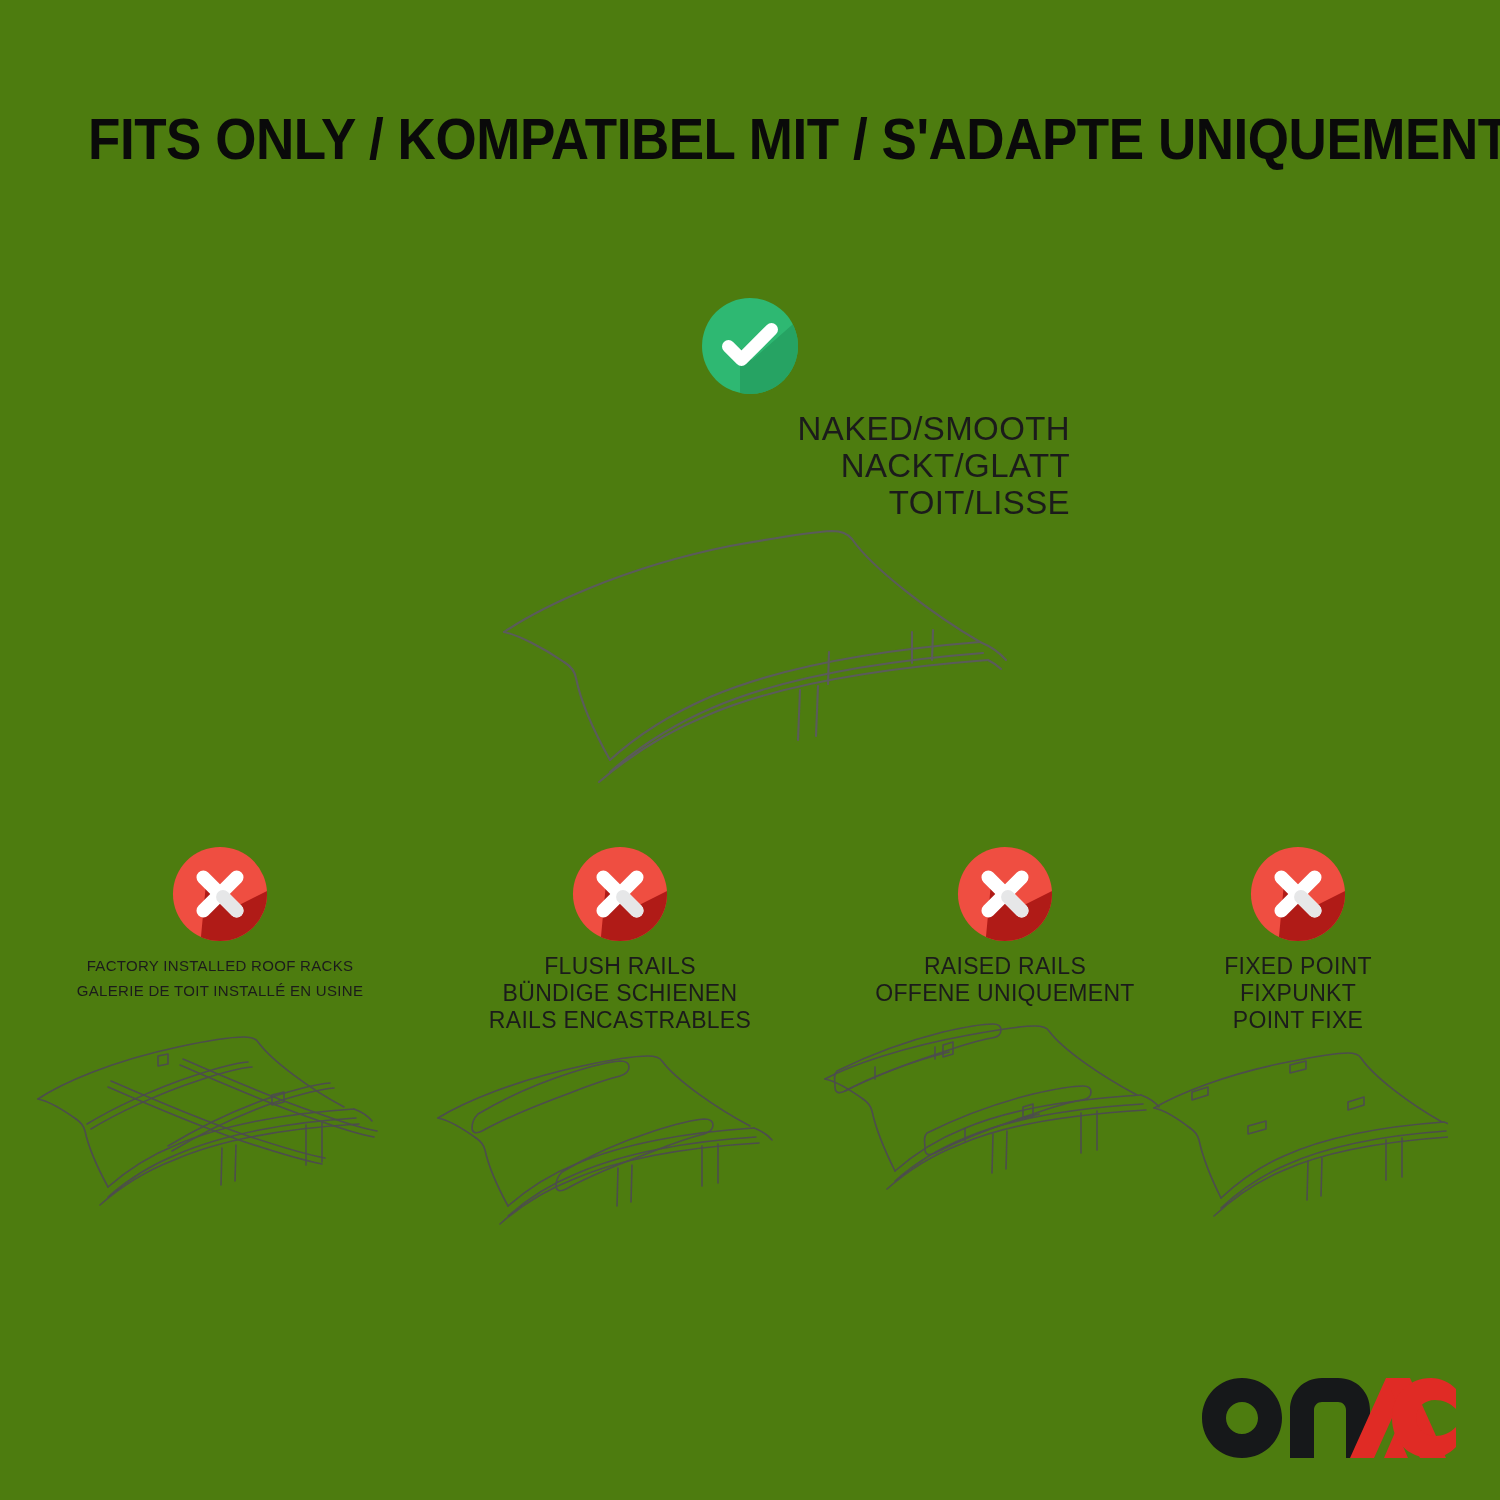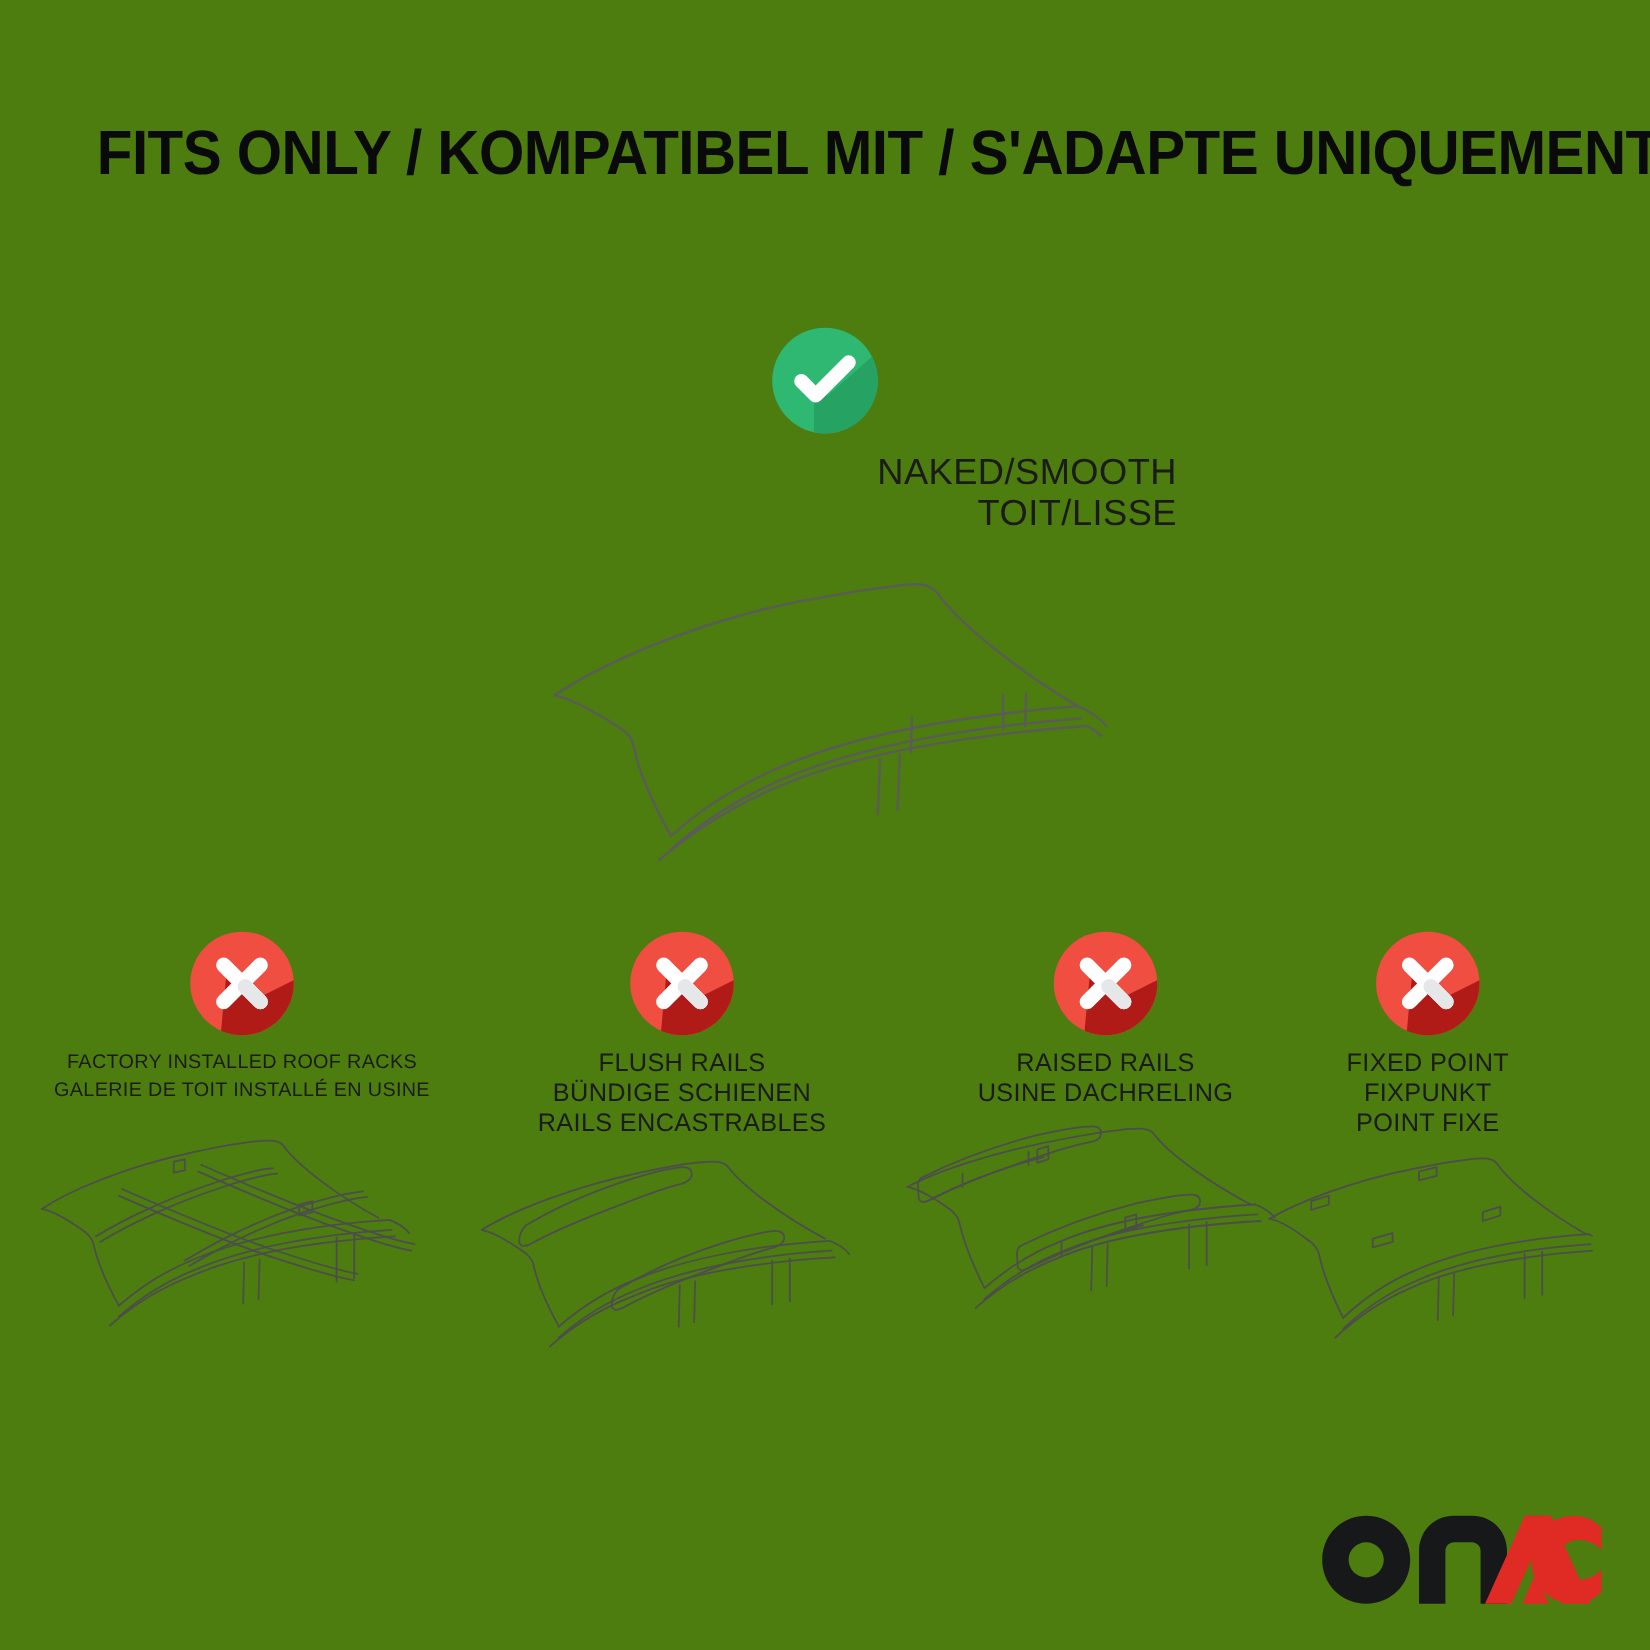--- a/index.html
+++ b/index.html
@@ -100,21 +100,21 @@
     width: 100%;
     height: 215px;
   }
   .reject-art svg { display: block; width: 100%; height: 100%; }
 
   #col-0 { left: 10px;   width: 420px; }
   #col-1 { left: 430px;  width: 380px; }
   #col-2 { left: 815px;  width: 380px; }
   #col-3 { left: 1148px; width: 300px; }
 
-  #col-0 .reject-label { font-size: 18px; line-height: 25px; }
+  #col-0 .reject-label { font-size: 15px; line-height: 25px; }
 
   
   #brand-logo {
     position: absolute;
     right: 42px;
     bottom: 40px;
     font-size: 0;
     line-height: 0;
   }
   #brand-logo svg { display: block; }
@@ -136,20 +136,21 @@
         </defs>
         <circle cx="50" cy="50" r="48" fill="#2eb872"></circle>
         <g clip-path="url(#greenClip)">
           <path d="M40 52 L52 64 L100 22 L100 100 L40 100 Z" fill="#259f60" opacity="0.85"></path>
         </g>
         <path d="M28.5 50.5 L41.5 63.5 L71.5 33.5" fill="none" stroke="#ffffff" stroke-width="13" stroke-linecap="round" stroke-linejoin="round"></path>
       </svg>
     </div>
     <div class="opt-label">
       <span class="l1">NAKED/SMOOTH</span>
+      <span class="l2">NACKT/GLATT</span>
       <span class="l3">TOIT/LISSE</span>
     </div>
   </div>
 
   <div id="approved-art">
     <svg viewBox="0 0 560 290" xmlns="http://www.w3.org/2000/svg">
       <g fill="none" stroke="#5b5b5b" stroke-width="2.1" stroke-linecap="round" stroke-linejoin="round">
 
         <path d="M24 112 C60 88 140 48 250 26 C300 17 330 12 352 11 C362 11 368 14 372 19
                  C392 48 452 94 500 122"></path>
@@ -299,21 +300,21 @@
         </g>
         <g stroke-linecap="round">
           <line x1="33" y1="33" x2="67" y2="67" stroke="#ffffff" stroke-width="14"></line>
           <line x1="67" y1="33" x2="33" y2="67" stroke="#ffffff" stroke-width="14"></line>
           <line x1="53" y1="53" x2="67" y2="67" stroke="#e6e7e8" stroke-width="14"></line>
         </g>
       </svg>
     </div>
     <div class="reject-label">
       <span>RAISED RAILS</span>
-      <span>USINE DACHRELING</span>
+      <span>OFFENE UNIQUEMENT</span>
     </div>
     <div class="reject-art">
       <svg viewBox="0 0 380 215" xmlns="http://www.w3.org/2000/svg">
         <g fill="none" stroke="#4d4d4d" stroke-width="1.6" stroke-linecap="round" stroke-linejoin="round">
           <path d="M10 58 C36 44 88 26 154 14 C186 8 206 5 220 5 C228 5 232 7 234 10
                    C248 29 288 56 322 74"></path>
           <path d="M10 58 C20 60 34 68 48 78"></path>
           <path d="M48 78 C54 82 56 86 57 90 C60 104 68 126 80 150"></path>
           <path d="M80 150 C96 136 118 120 148 108 C194 88 260 78 326 74"></path>
           <path d="M80 160 C97 145 120 129 150 117 C196 97 262 87 328 83"></path>

